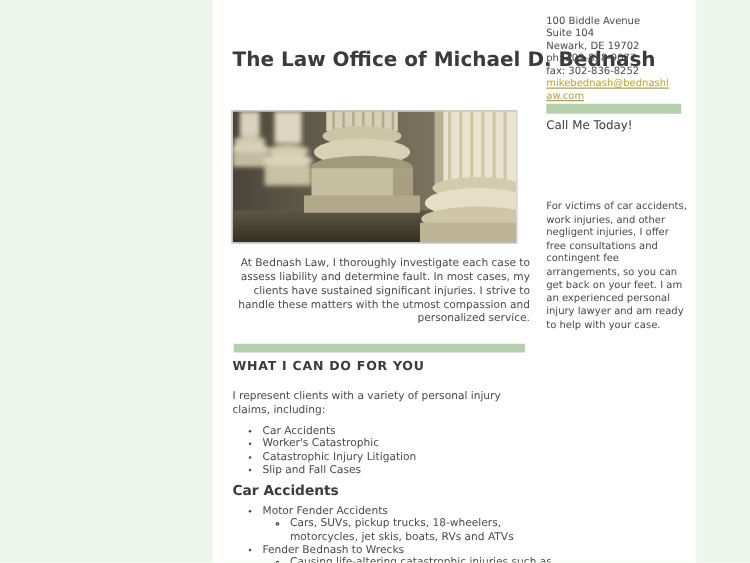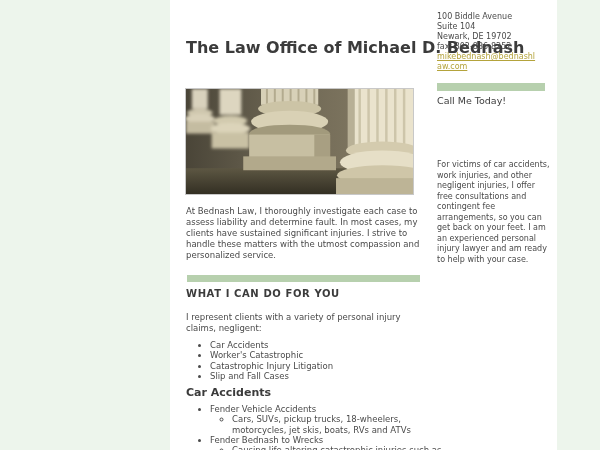--- a/index.html
+++ b/index.html
@@ -20,21 +20,21 @@
     left:16px; top:38px; width:234px; text-align:center;
     font-size:16px; font-weight:bold; color:#3b3b3b; white-space:nowrap;
   }
   .photo-frame {
     left:15px; top:88px; width:229px; height:107px;
     border:1px solid #c8c8c8; box-sizing:border-box; overflow:hidden;
   }
   .photo-frame svg { display:block; width:100%; height:100%; }
   .intro {
     left:16px; top:206px; width:238px;
-    font-size:8.5px; line-height:11px;
+    font-size:8.5px; line-height:11px;text-align:right;
   }
   .bar { background:#b7d0ae; }
   .bar-main { left:17px; top:275px; width:233px; height:7px; }
   .h-services {
     left:16px; top:288px; font-size:10px; font-weight:bold;
     letter-spacing:0.6px; color:#3b3b3b;
   }
   .lead { left:16px; top:312px; width:238px; font-size:8.5px; line-height:10.5px; }
   ul { margin:0; padding:0 0 0 24px; }
   ul.claims { left:16px; top:340px; width:230px; }
@@ -115,50 +115,51 @@
       </g>
     </svg>
   </div>
 
   <div class="abs intro">At Bednash Law, I thoroughly investigate each case to assess liability and determine fault. In most cases, my clients have sustained significant injuries. I strive to handle these matters with the utmost compassion and personalized service.</div>
 
   <div class="abs bar bar-main"></div>
 
   <div class="abs h-services">WHAT I CAN DO FOR YOU</div>
 
-  <div class="abs lead">I represent clients with a variety of personal injury claims, negligent:</div>
+  <div class="abs lead">I represent clients with a variety of personal injury claims, including:</div>
 
   <ul class="abs claims">
     <li>Car Accidents</li>
     <li>Worker's Catastrophic</li>
     <li>Catastrophic Injury Litigation</li>
     <li>Slip and Fall Cases</li>
   </ul>
 
   <div class="abs h-car">Car Accidents</div>
 
   <ul class="abs car">
     <li>
-      <span>Fender Vehicle Accidents</span>
+      <span>Motor Fender Accidents</span>
       <ul>
         <li>Cars, SUVs, pickup trucks, 18-wheelers, motorcycles, jet skis, boats, RVs and ATVs</li>
       </ul>
     </li>
     <li>
       <span>Fender Bednash to Wrecks</span>
       <ul>
         <li>Causing life-altering catastrophic injuries such as</li>
       </ul>
     </li>
   </ul>
 
   <div class="abs contact">
     <div>100 Biddle Avenue</div>
     <div>Suite 104</div>
     <div>Newark, DE 19702</div>
+    <div>ph: 302-838-9077</div>
     <div>fax: 302-836-8252</div>
     <a href="#">mikebednash@bednashlaw.com</a>
   </div>
 
   <div class="abs bar bar-side"></div>
 
   <div class="abs h-cta">Call Me Today!</div>
 
   <div class="abs cta">For victims of car accidents, work injuries, and other negligent injuries, I offer free consultations and contingent fee arrangements, so you can get back on your feet. I am an experienced personal injury lawyer and am ready to help with your case.</div>
 

